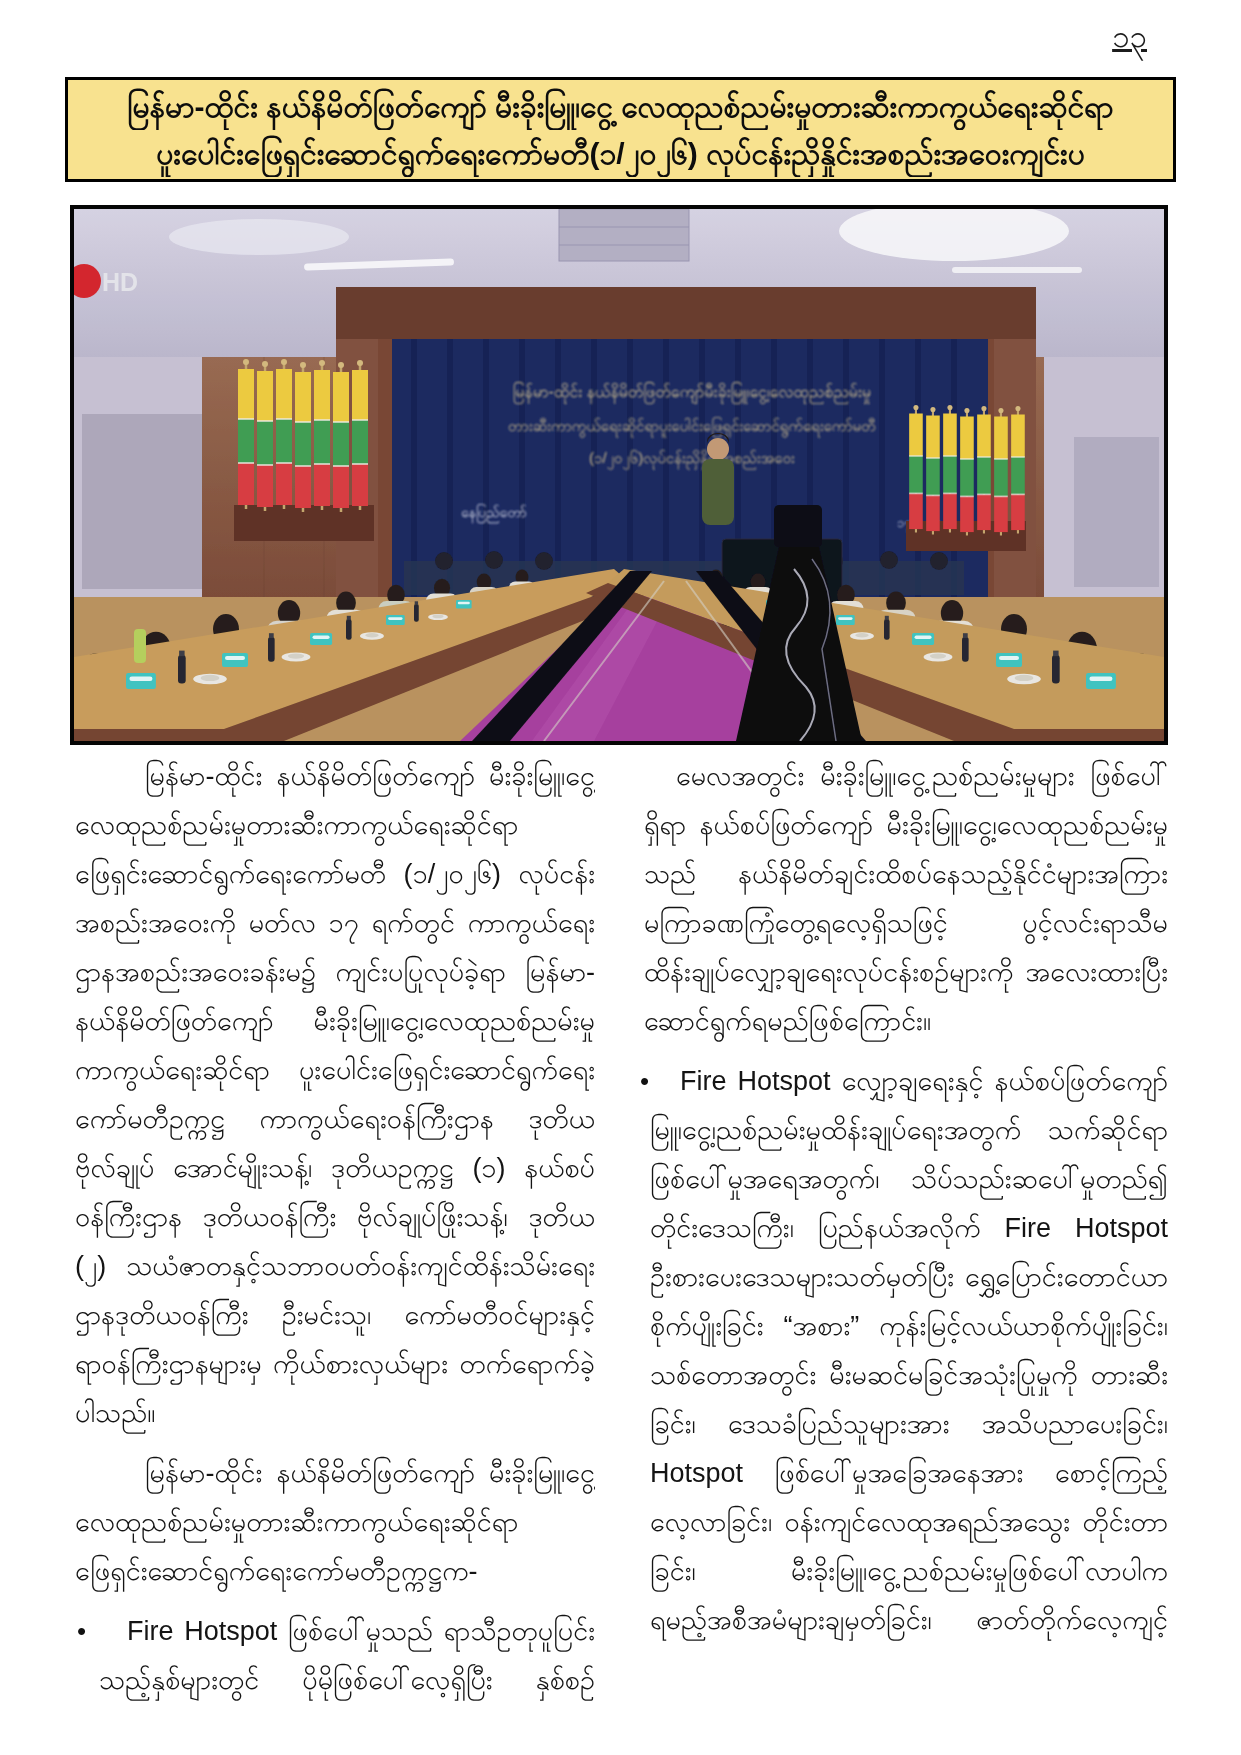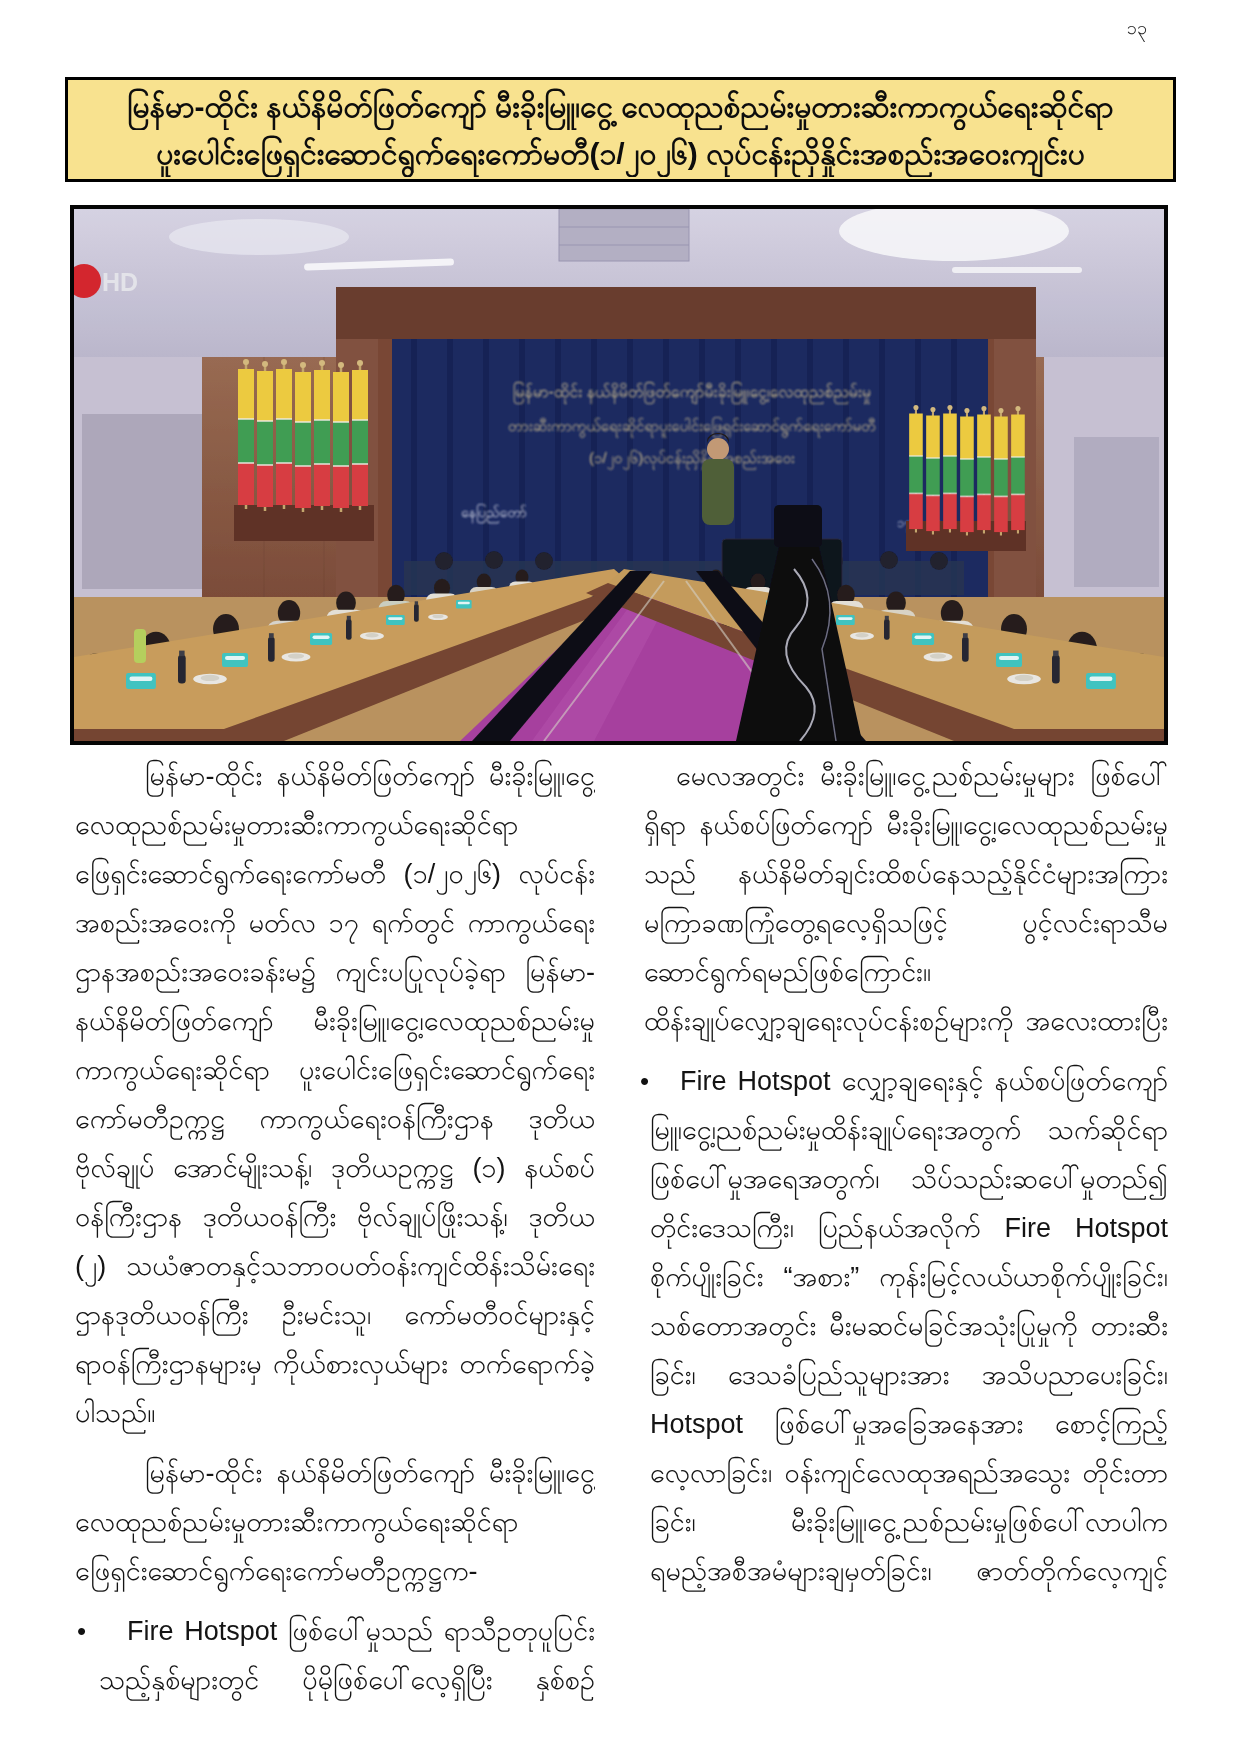--- a/index.html
+++ b/index.html
@@ -1,21 +1,21 @@
 <!DOCTYPE html>
 <html><head>
 <meta charset="utf-8">
 <style>
   html,body{margin:0;padding:0;}
   body{
     width:1241px;height:1755px;position:relative;background:#ffffff;
     font-family:"Liberation Sans","DejaVu Sans",sans-serif;color:#161616;overflow:hidden;
   }
   
-  .page-number{position:absolute;top:16px;right:94px;font-size:18px;color:#1c1c1c;}
+  .page-number{position:absolute;top:16px;right:94px;font-size:31px;color:#1c1c1c;text-decoration:underline;}
   
   .banner{
     position:absolute;left:65px;top:77px;width:1105px;height:99px;
     background:#F8E28F;border:3px solid #000;
     display:flex;flex-direction:column;justify-content:center;align-items:center;
   }
   .banner .bline{
     font-size:30px;font-weight:bold;color:#0d0d0d;line-height:47px;
     white-space:nowrap;max-width:1090px;overflow:hidden;text-align:center;
   }
@@ -307,29 +307,30 @@
       <div class="line" style="text-indent: 28px;">Fire Hotspot ဖြစ်ပေါ်မှုသည် ရာသီဥတုပူပြင်းခြောက်သွေ့</div>
       <div class="line">သည့်နှစ်များတွင် ပိုမိုဖြစ်ပေါ်လေ့ရှိပြီး နှစ်စဉ် ဇန်နဝါရီလမှ</div>
     </div>
   </div>
 <div class="col col-right" id="col-right">
     <div class="block para" style="padding-left: 6px;">
       <div class="line" style="text-indent: 32px;">မေလအတွင်း မီးခိုးမြူ၊ငွေ့ညစ်ညမ်းမှုများ ဖြစ်ပေါ်လေ့</div>
       <div class="line">ရှိရာ နယ်စပ်ဖြတ်ကျော် မီးခိုးမြူ၊ငွေ့၊လေထုညစ်ညမ်းမှု</div>
       <div class="line">သည် နယ်နိမိတ်ချင်းထိစပ်နေသည့်နိုင်ငံများအကြား</div>
       <div class="line">မကြာခဏကြုံတွေ့ရလေ့ရှိသဖြင့် ပွင့်လင်းရာသီမရောက်မီ</div>
+      <div class="line">ထိန်းချုပ်လျှော့ချရေးလုပ်ငန်းစဉ်များကို အလေးထားပြီး</div>
       <div class="line end">ဆောင်ရွက်ရမည်ဖြစ်ကြောင်း။</div>
-      <div class="line">ထိန်းချုပ်လျှော့ချရေးလုပ်ငန်းစဉ်များကို အလေးထားပြီး</div>
     </div>
     <div class="block bullet" style="padding-left: 12px;">
       <span class="marker">•</span>
       <div class="line" style="text-indent: 30px;">Fire Hotspot လျှော့ချရေးနှင့် နယ်စပ်ဖြတ်ကျော် မီးခိုး</div>
       <div class="line">မြူ၊ငွေ့၊ညစ်ညမ်းမှုထိန်းချုပ်ရေးအတွက် သက်ဆိုင်ရာ</div>
       <div class="line">ဖြစ်ပေါ်မှုအရေအတွက်၊ သိပ်သည်းဆပေါ်မှုတည်၍</div>
       <div class="line">တိုင်းဒေသကြီး၊ ပြည်နယ်အလိုက် Fire Hotspot</div>
+      <div class="line">ဦးစားပေးဒေသများသတ်မှတ်ပြီး ရွှေ့ပြောင်းတောင်ယာ</div>
       <div class="line">စိုက်ပျိုးခြင်း “အစား” ကုန်းမြင့်လယ်ယာစိုက်ပျိုးခြင်း၊</div>
       <div class="line">သစ်တောအတွင်း မီးမဆင်မခြင်အသုံးပြုမှုကို တားဆီး</div>
       <div class="line">ခြင်း၊ ဒေသခံပြည်သူများအား အသိပညာပေးခြင်း၊ Fire</div>
       <div class="line">Hotspot ဖြစ်ပေါ်မှုအခြေအနေအား စောင့်ကြည့်</div>
       <div class="line">လေ့လာခြင်း၊ ဝန်းကျင်လေထုအရည်အသွေး တိုင်းတာ</div>
       <div class="line">ခြင်း၊ မီးခိုးမြူ၊ငွေ့ညစ်ညမ်းမှုဖြစ်ပေါ်လာပါက ဆောင်ရွက်</div>
       <div class="line">ရမည့်အစီအမံများချမှတ်ခြင်း၊ ဇာတ်တိုက်လေ့ကျင့်ခြင်း</div>
     </div>
   </div>
 

